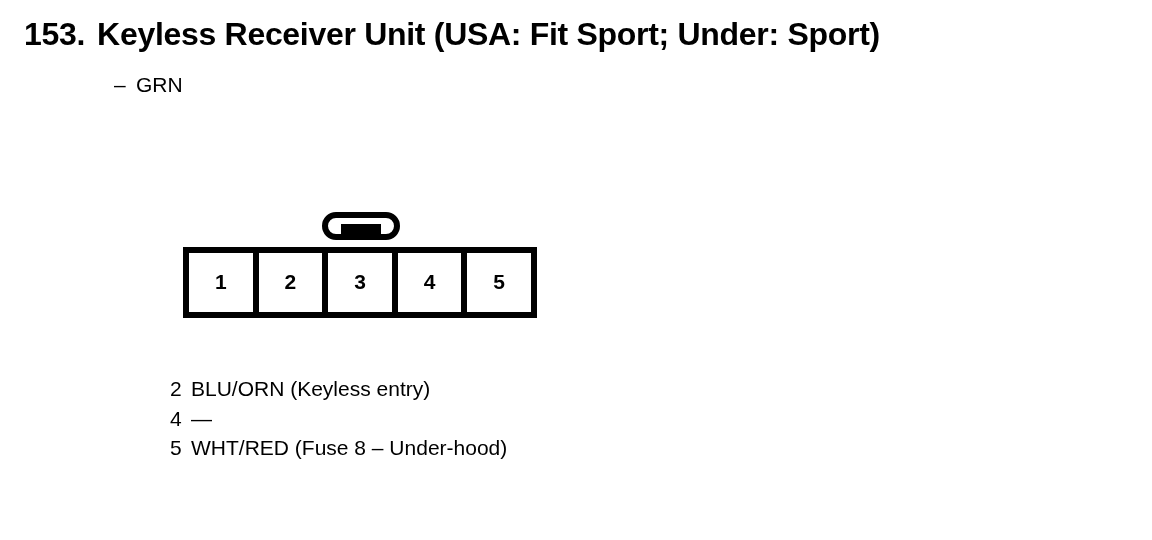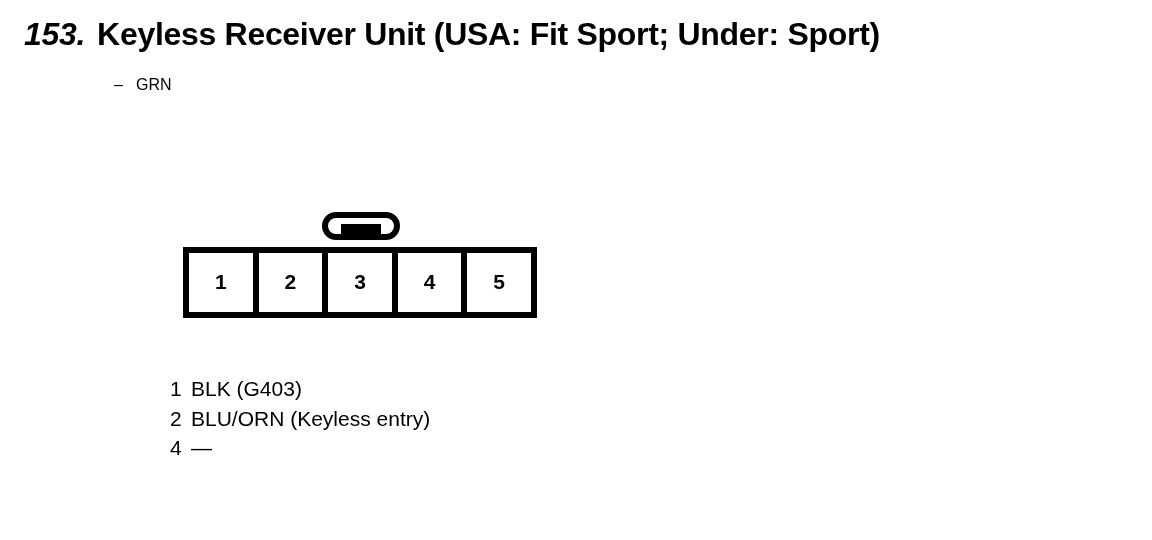--- a/index.html
+++ b/index.html
@@ -23,29 +23,28 @@
     left: 24px;
     top: 18px;
     font-size: 32px;
     font-weight: bold;
     letter-spacing: -0.3px;
     white-space: nowrap;
     line-height: 1.0;
   }
   #page-title .num {
     margin-right: 12px;
-    font-style: italic;
   }
 
   
   #description-list {
     position: absolute;
     left: 114px;
     top: 70px;
-    font-size: 16px;
+    font-size: 21px;
     line-height: 29.5px;
   }
   #description-list .desc-line {
     white-space: nowrap;
   }
   #description-list .dash {
     display: inline-block;
     width: 22px;
   }
 
@@ -180,21 +179,21 @@
     </div>
     <div class="cavity">
       <span class="cavity-number">5</span>
     </div>
   </div>
 
 </div>
 
 <div id="pin-legend">
   <div class="pin-row">
-    <span class="pin-num">1</span><span class="pin-label">BLK (G403)</span>
-  </div>
-  <div class="pin-row">
     <span class="pin-num">2</span><span class="pin-label">BLU/ORN (Keyless entry)</span>
   </div>
   <div class="pin-row">
     <span class="pin-num">4</span><span class="pin-label">—</span>
   </div>
+  <div class="pin-row">
+    <span class="pin-num">5</span><span class="pin-label">WHT/RED (Fuse 8 – Under-hood)</span>
+  </div>
 </div>
 
 </body></html>

